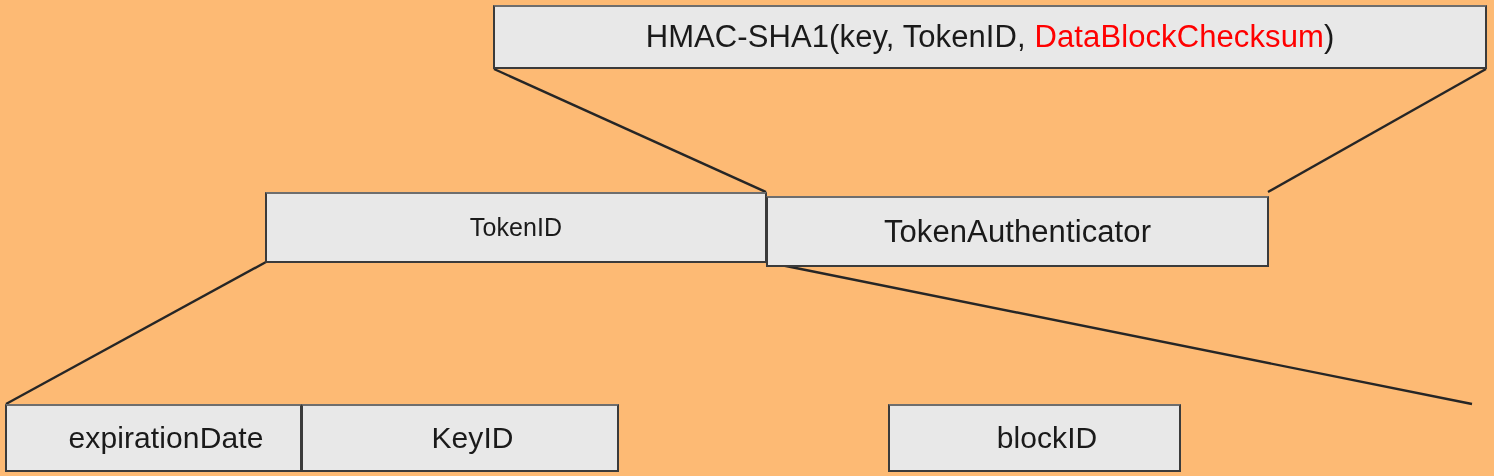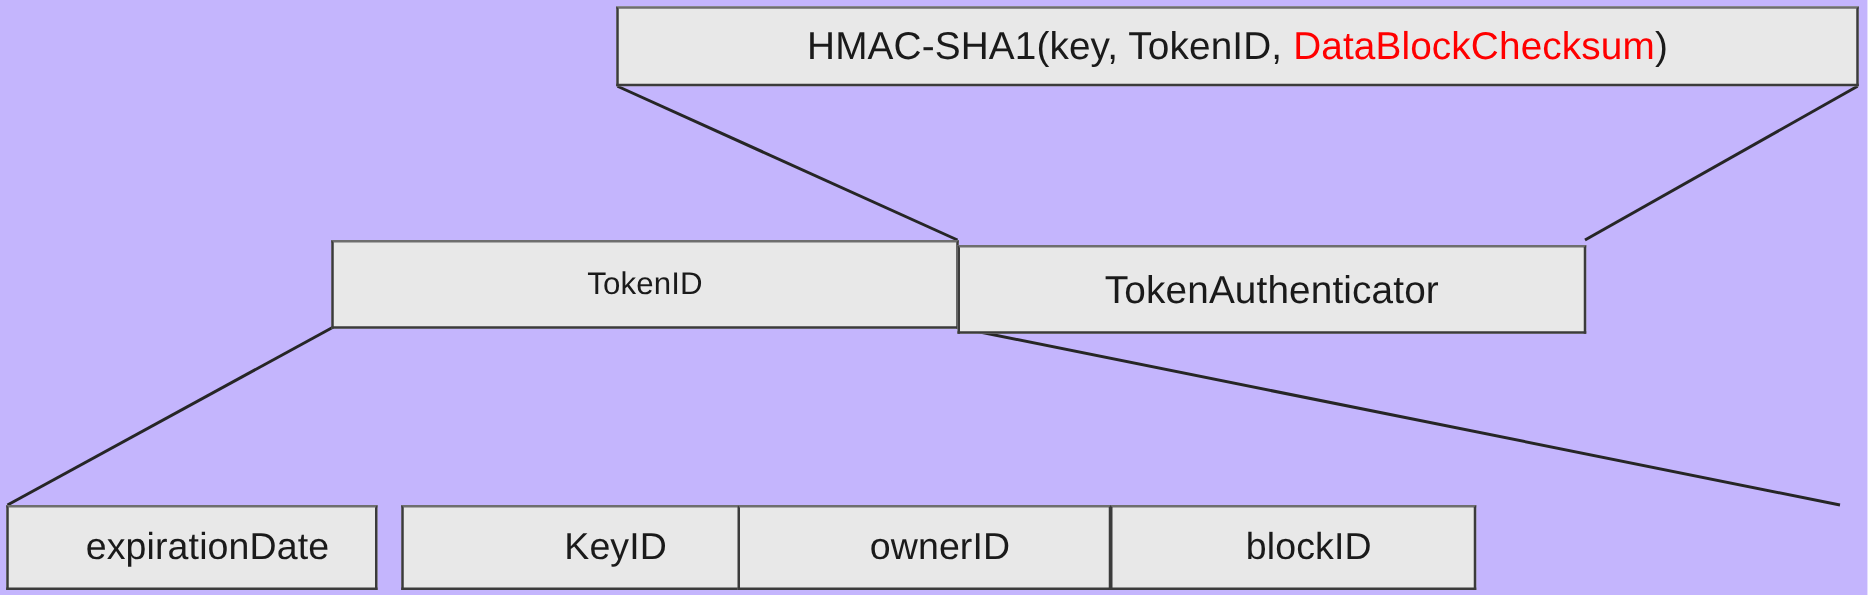--- a/index.html
+++ b/index.html
@@ -7,21 +7,21 @@
     padding: 0;
     background: #ffffff;
   }
   body {
     font-family: "Liberation Sans", sans-serif;
   }
   #diagram-root {
     position: relative;
     width: 1494px;
     height: 476px;
-    background: #c4b5fd;
+    background: #fdba74;
     overflow: hidden;
   }
   .connector-layer {
     position: absolute;
     left: 0;
     top: 0;
     width: 1494px;
     height: 476px;
     pointer-events: none;
   }
@@ -71,21 +71,21 @@
   }
 
   
   .field-box {
     top: 404px;
     height: 68px;
     font-size: 30px;
     padding-left: 25px;
   }
   #field-0 { left: 5px;    width: 297px; }
-  #field-1 { left: 301px;  width: 318px; margin-left: 20px; }
+  #field-1 { left: 301px;  width: 318px; }
   #field-2 { left: 590px;  width: 299px; }
   #field-3 { left: 888px;  width: 293px; }
   #field-4 { left: 1180px; width: 293px; }
 </style>
 </head>
 <body>
 
 <div id="diagram-root">
 
   <svg class="connector-layer" viewBox="0 0 1494 476">
@@ -105,20 +105,17 @@
   <div class="node-box" id="tokenauth-box">
     <span class="node-label">TokenAuthenticator</span>
   </div>
 
   <div class="node-box field-box" id="field-0">
     <span class="node-label">expirationDate</span>
   </div>
   <div class="node-box field-box" id="field-1">
     <span class="node-label">KeyID</span>
   </div>
-  <div class="node-box field-box" id="field-2">
-    <span class="node-label">ownerID</span>
-  </div>
   <div class="node-box field-box" id="field-3">
     <span class="node-label">blockID</span>
   </div>
 
 </div>
 
 </body></html>

